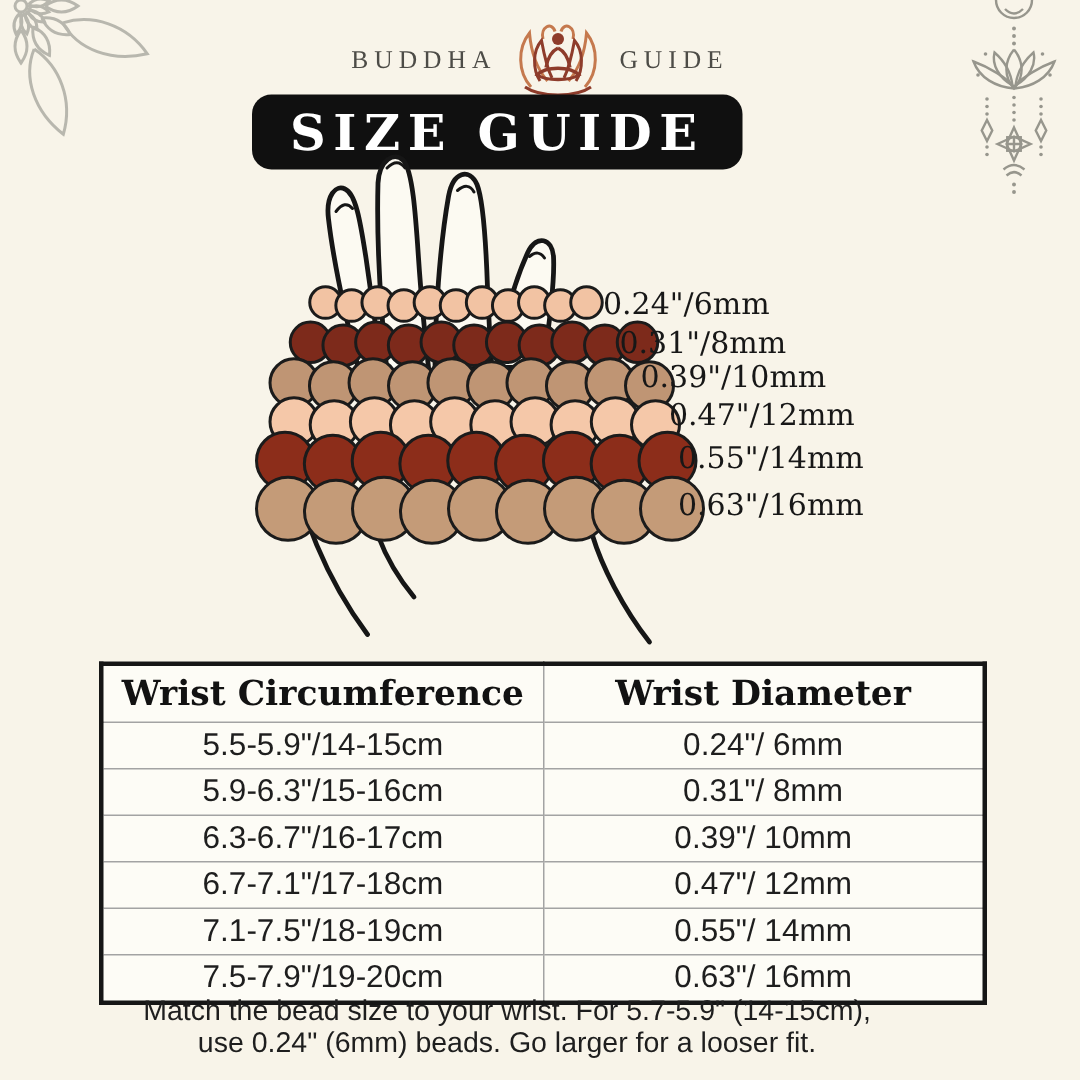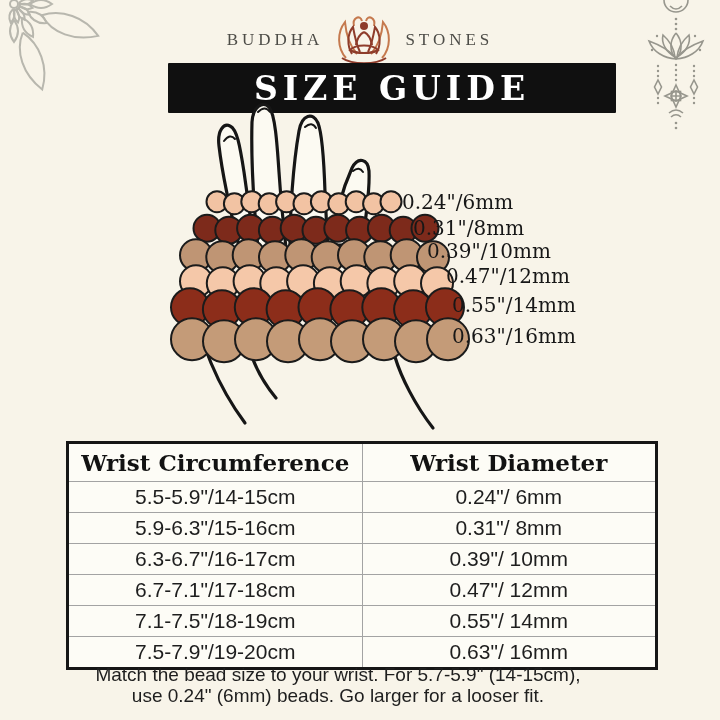--- a/index.html
+++ b/index.html
@@ -18,22 +18,22 @@
     position:absolute; left:0; top:12px; width:720px; height:56px;
     display:flex; align-items:center; justify-content:center; gap:13px;
   }
   .brand-word {
     font-family:"Liberation Serif", serif; font-size:17px; font-weight:500;
     letter-spacing:4px; color:#4d4c47;
   }
 
   
   .banner {
-    position:absolute; left:168px; top:63px; width:448px; height:50px;
-    background:#101010; border-radius:1px;
+    position:absolute; left:168px; top:63px; width:327px; height:50px;
+    background:#101010; border-radius:13px;
     display:flex; align-items:center; justify-content:center;
   }
   .banner-text {
     font-family:"DejaVu Serif", serif; font-weight:700; font-size:33px;
     color:#ffffff; letter-spacing:5px;
   }
 
   
   .hand-layer { position:absolute; left:0; top:0; }
 
@@ -156,21 +156,21 @@
         <path d="M 16,40 C 11,32 11,20 17,13 C 19,24 21,32 24,38"></path>
         <path d="M 40,40 C 45,32 45,20 39,13 C 37,24 35,32 32,38"></path>
         <path d="M 6,44 C 16,51 40,51 50,44"></path>
       </g>
       <g stroke="#8E3C2B" stroke-width="2.2">
         <circle cx="28" cy="12" r="4" fill="#8E3C2B" stroke="none"></circle>
         <path d="M 28,18 C 24,20 21,25 20,31 M 28,18 C 32,20 35,25 36,31"></path>
         <path d="M 14,36 C 20,30 36,30 42,36 C 36,40 20,40 14,36 Z"></path>
       </g>
     </svg>
-    <span class="brand-word">STONES</span>
+    <span class="brand-word">GUIDE</span>
   </div>
 
   <div class="banner">
     <span class="banner-text">SIZE GUIDE</span>
   </div>
 
   <svg class="hand-layer" width="720" height="720" viewBox="0 0 720 720">
     <g stroke="#161616" stroke-width="3.2" stroke-linecap="round" stroke-linejoin="round">
       <g fill="#FCFAF2">
         <path d="M 240,250 C 231,214 222,172 219,146 C 217,130 224,123 230,126 C 237,129 240,146 244,172 C 248,200 252,230 255,250 Z"></path>

